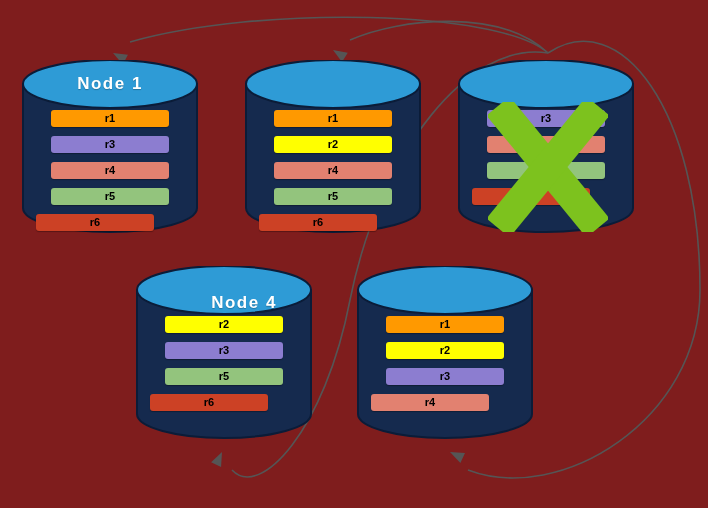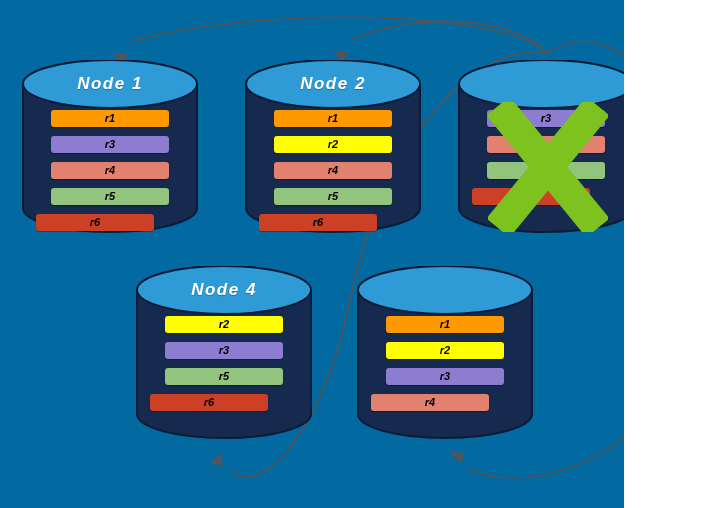--- a/index.html
+++ b/index.html
@@ -5,25 +5,24 @@
   html, body {
     margin: 0;
     padding: 0;
     background: #ffffff;
   }
   body {
     font-family: "Liberation Sans", sans-serif;
   }
   #canvas {
     position: relative;
-    width: 624px;
+    width: 708px;
     height: 508px;
-    background: #0369a1;
+    background: #7f1d1d;
     overflow: hidden;
-    font-style: italic;
   }
   #arrow-layer {
     position: absolute;
     left: 0;
     top: 0;
     width: 708px;
     height: 508px;
     pointer-events: none;
   }
   .node {
@@ -123,21 +122,20 @@
           <div class="bar" style="background: rgb(204, 65, 37); width: 118px;">
             <span class="bar-label">r6</span>
           </div>
         </div>
       </div>
       <div class="node" style="left: 245px; top: 60px; width: 176px; height: 172px;">
         <svg class="node-svg" width="176" height="180" viewBox="0 0 176 180">
           <path d="M 1,24 L 1,148 A 87,24 0 0 0 175,148 L 175,24 Z" fill="#152A4E" stroke="#0B1C38" stroke-width="2"></path>
           <ellipse cx="88" cy="24" rx="87" ry="24" fill="#2E9BD6" stroke="#0B1C38" stroke-width="2"></ellipse>
         </svg>
-        <div class="node-title" style="top: 14px;">Node  2</div>
         <div class="bars" style="top: 50px;">
           <div class="bar" style="background: rgb(255, 153, 0); width: 118px;">
             <span class="bar-label">r1</span>
           </div>
           <div class="bar" style="background: rgb(255, 255, 0); width: 118px;">
             <span class="bar-label">r2</span>
           </div>
           <div class="bar" style="background: rgb(226, 129, 112); width: 118px;">
             <span class="bar-label">r4</span>
           </div>
@@ -171,21 +169,21 @@
         <svg class="x-mark" width="120" height="130" viewBox="0 0 120 130" style="left: 30px; top: 42px;">
           <line x1="10" y1="4" x2="110" y2="126" stroke="#7DC21E" stroke-width="30" stroke-linecap="butt"></line>
           <line x1="110" y1="4" x2="10" y2="126" stroke="#7DC21E" stroke-width="30" stroke-linecap="butt"></line>
         </svg>
       </div>
       <div class="node" style="left: 136px; top: 266px; width: 176px; height: 172px;">
         <svg class="node-svg" width="176" height="180" viewBox="0 0 176 180">
           <path d="M 1,24 L 1,148 A 87,24 0 0 0 175,148 L 175,24 Z" fill="#152A4E" stroke="#0B1C38" stroke-width="2"></path>
           <ellipse cx="88" cy="24" rx="87" ry="24" fill="#2E9BD6" stroke="#0B1C38" stroke-width="2"></ellipse>
         </svg>
-        <div class="node-title" style="top: 14px;">Node  4</div>
+        <div class="node-title" style="top: 27px; padding-left: 20px;">Node  4</div>
         <div class="bars" style="top: 50px;">
           <div class="bar" style="background: rgb(255, 255, 0); width: 118px;">
             <span class="bar-label">r2</span>
           </div>
           <div class="bar" style="background: rgb(140, 125, 208); width: 118px;">
             <span class="bar-label">r3</span>
           </div>
           <div class="bar" style="background: rgb(147, 196, 125); width: 118px;">
             <span class="bar-label">r5</span>
           </div>

